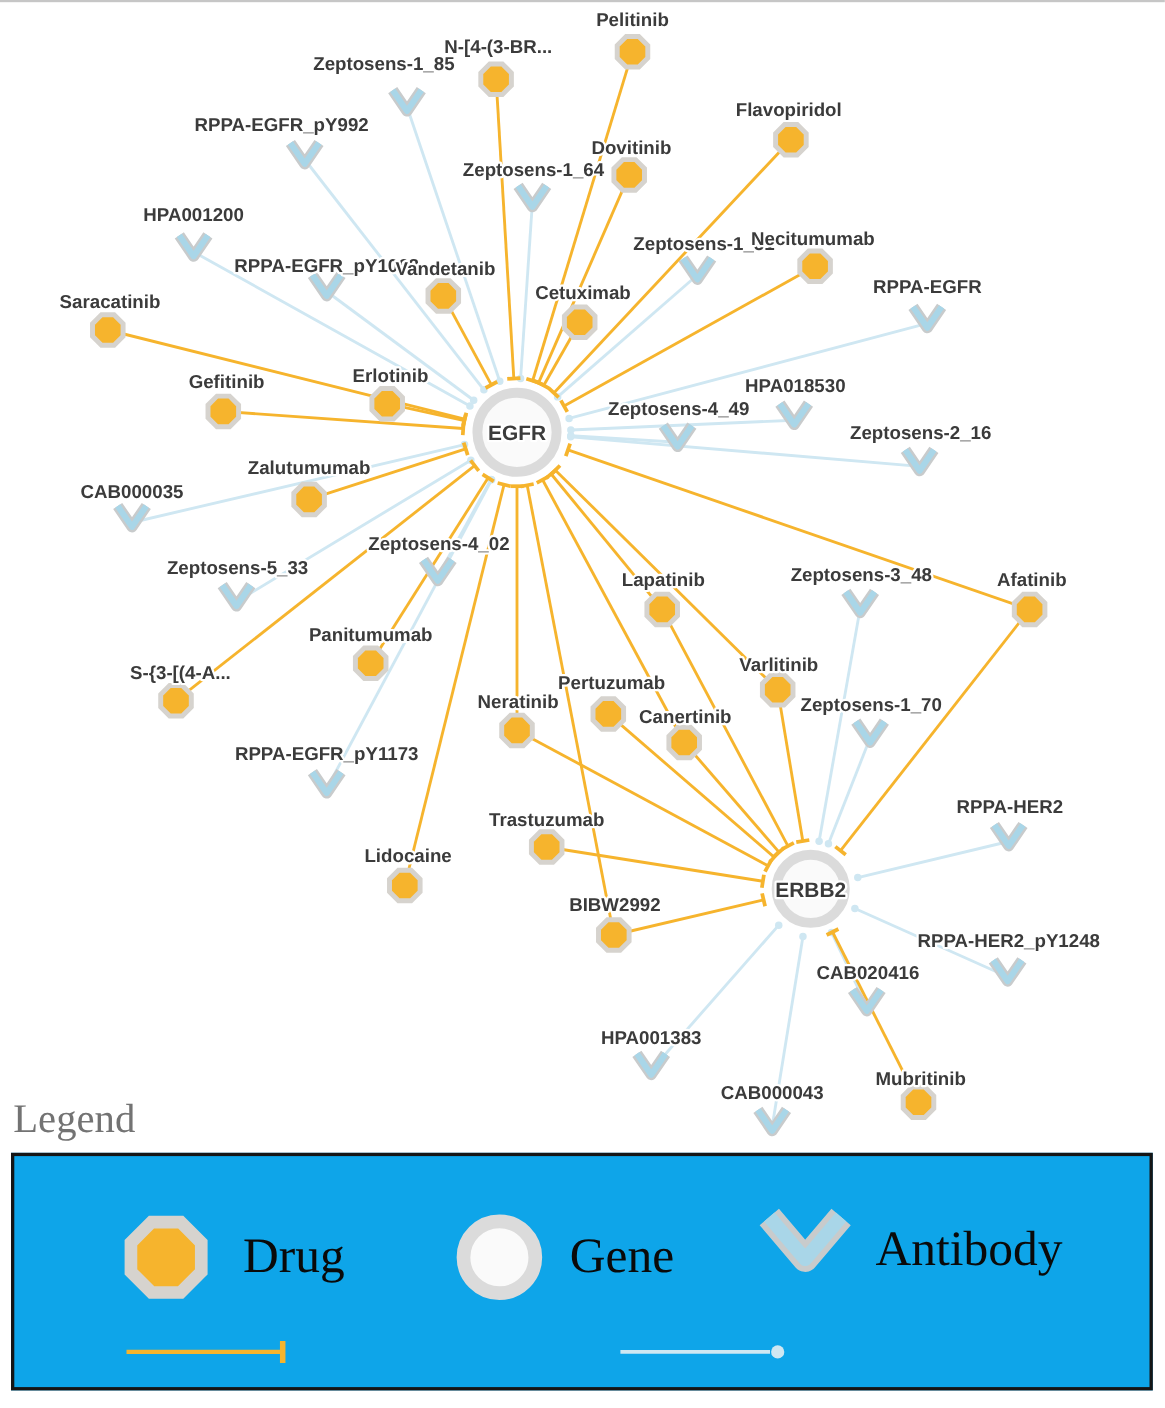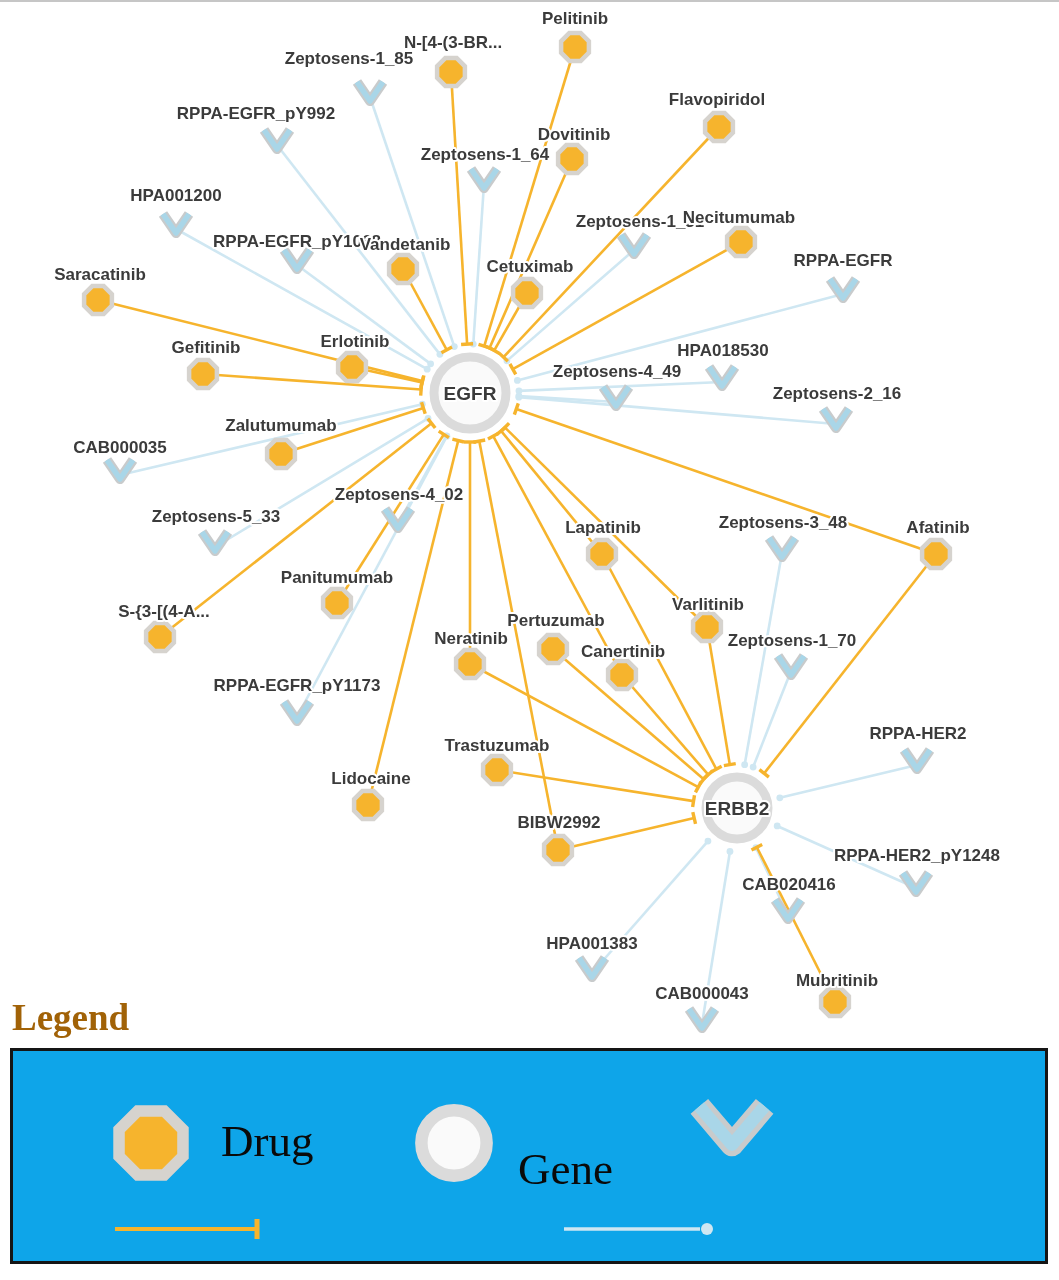--- a/index.html
+++ b/index.html
@@ -2,21 +2,21 @@
 <html><head>
 <meta charset="utf-8">
 <style>
   html,body{margin:0;padding:0;background:#ffffff;}
   .stage{position:relative;width:1059px;height:1280px;background:#ffffff;overflow:hidden;
          border-top:2px solid #c6c6c6;font-family:"Liberation Sans",sans-serif;}
   #net{position:absolute;left:0;top:0;}
   .nlabel{font-family:"Liberation Sans",sans-serif;font-weight:bold;fill:#3b3b3b;
           paint-order:stroke;stroke:#ffffff;stroke-width:4px;stroke-linejoin:round;}
   .legend-title{position:absolute;left:12px;top:994px;font-family:"Liberation Serif",serif;
-                font-weight:bold;font-size:37px;color:#a16207;}
+                font-weight:normal;font-size:37px;color:#737373;}
   .legend-box{position:absolute;left:10px;top:1046px;width:1032px;height:210px;
               border:3px solid #151515;background:#0ea5e9;}
   .abs{position:absolute;}
   .legend-node-label{font-family:"Liberation Serif",serif;font-size:45px;color:#0a0a0a;}
   .legend-edge-label{font-family:"Liberation Serif",serif;font-size:35px;color:#0a0a0a;}
 </style>
 </head>
 <body>
 
 <div class="stage">
@@ -294,26 +294,27 @@
   <div class="legend-box">
 
     <svg class="abs" style="left:90px;top:44px;" width="96" height="96" viewBox="-50 -50 100 100">
       <polygon points="33.3,13.8 13.8,33.3 -13.8,33.3 -33.3,13.8 -33.3,-13.8 -13.8,-33.3 13.8,-33.3 33.3,-13.8" fill="#F6B42D" stroke="#D6D3CE" stroke-width="12"></polygon>
     </svg>
     <span class="abs legend-node-label" style="left:208px;top:64px;">Drug</span>
 
     <svg class="abs" style="left:393px;top:44px;" width="96" height="96" viewBox="-50 -50 100 100">
       <circle cx="0" cy="0" r="34" fill="#FAFAFA" stroke="#DBDBDB" stroke-width="13"></circle>
     </svg>
-    <span class="abs legend-node-label" style="left:505px;top:64px;margin-top:28px;">Gene</span>
+    <span class="abs legend-node-label" style="left:505px;top:64px;">Gene</span>
 
     <svg class="abs" style="left:671px;top:40px;" width="96" height="96" viewBox="-50 -50 100 100">
       <polyline points="-34,-34 0,6 34,-34" fill="none" stroke="#C8CBCC" stroke-width="24" stroke-linejoin="round"></polyline>
       <polyline points="-34,-34 0,6 34,-34" fill="none" stroke="#A9D6E8" stroke-width="13" stroke-linejoin="round"></polyline>
     </svg>
+    <span class="abs legend-node-label" style="left:783px;top:58px;">Antibody</span>
 
     <svg class="abs" style="left:98px;top:165px;" width="160" height="26" viewBox="0 0 160 26">
       <line x1="4" y1="13" x2="146" y2="13" stroke="#F6B42D" stroke-width="4"></line>
       <line x1="146" y1="3" x2="146" y2="23" stroke="#F6B42D" stroke-width="5"></line>
     </svg>
 
     <svg class="abs" style="left:547px;top:165px;" width="160" height="26" viewBox="0 0 160 26">
       <line x1="4" y1="13" x2="140" y2="13" stroke="#CFE7F2" stroke-width="3.5"></line>
       <circle cx="147" cy="13" r="6" fill="#CFE7F2"></circle>
     </svg>

